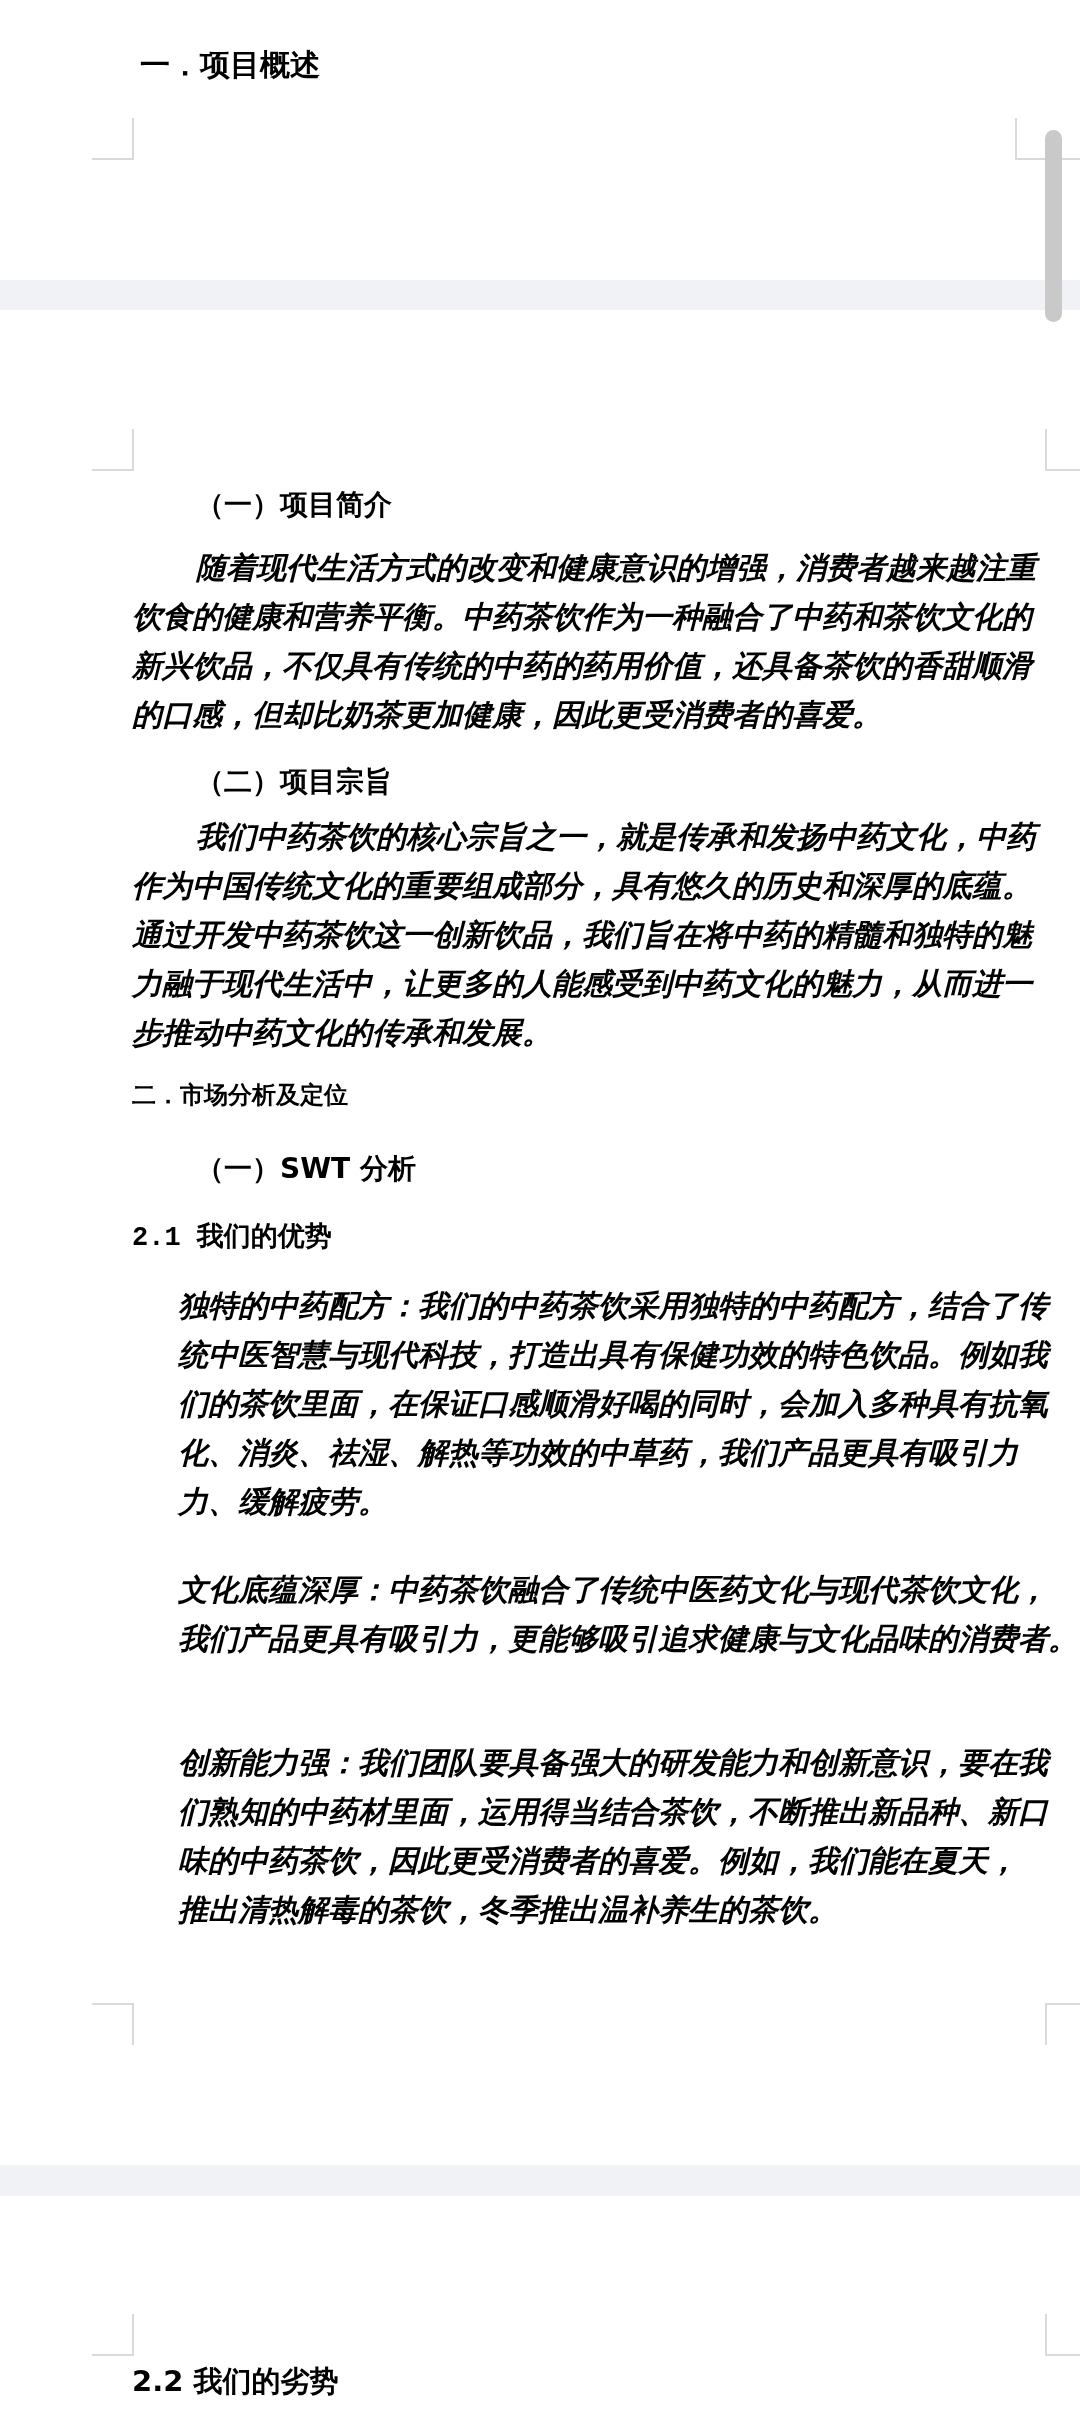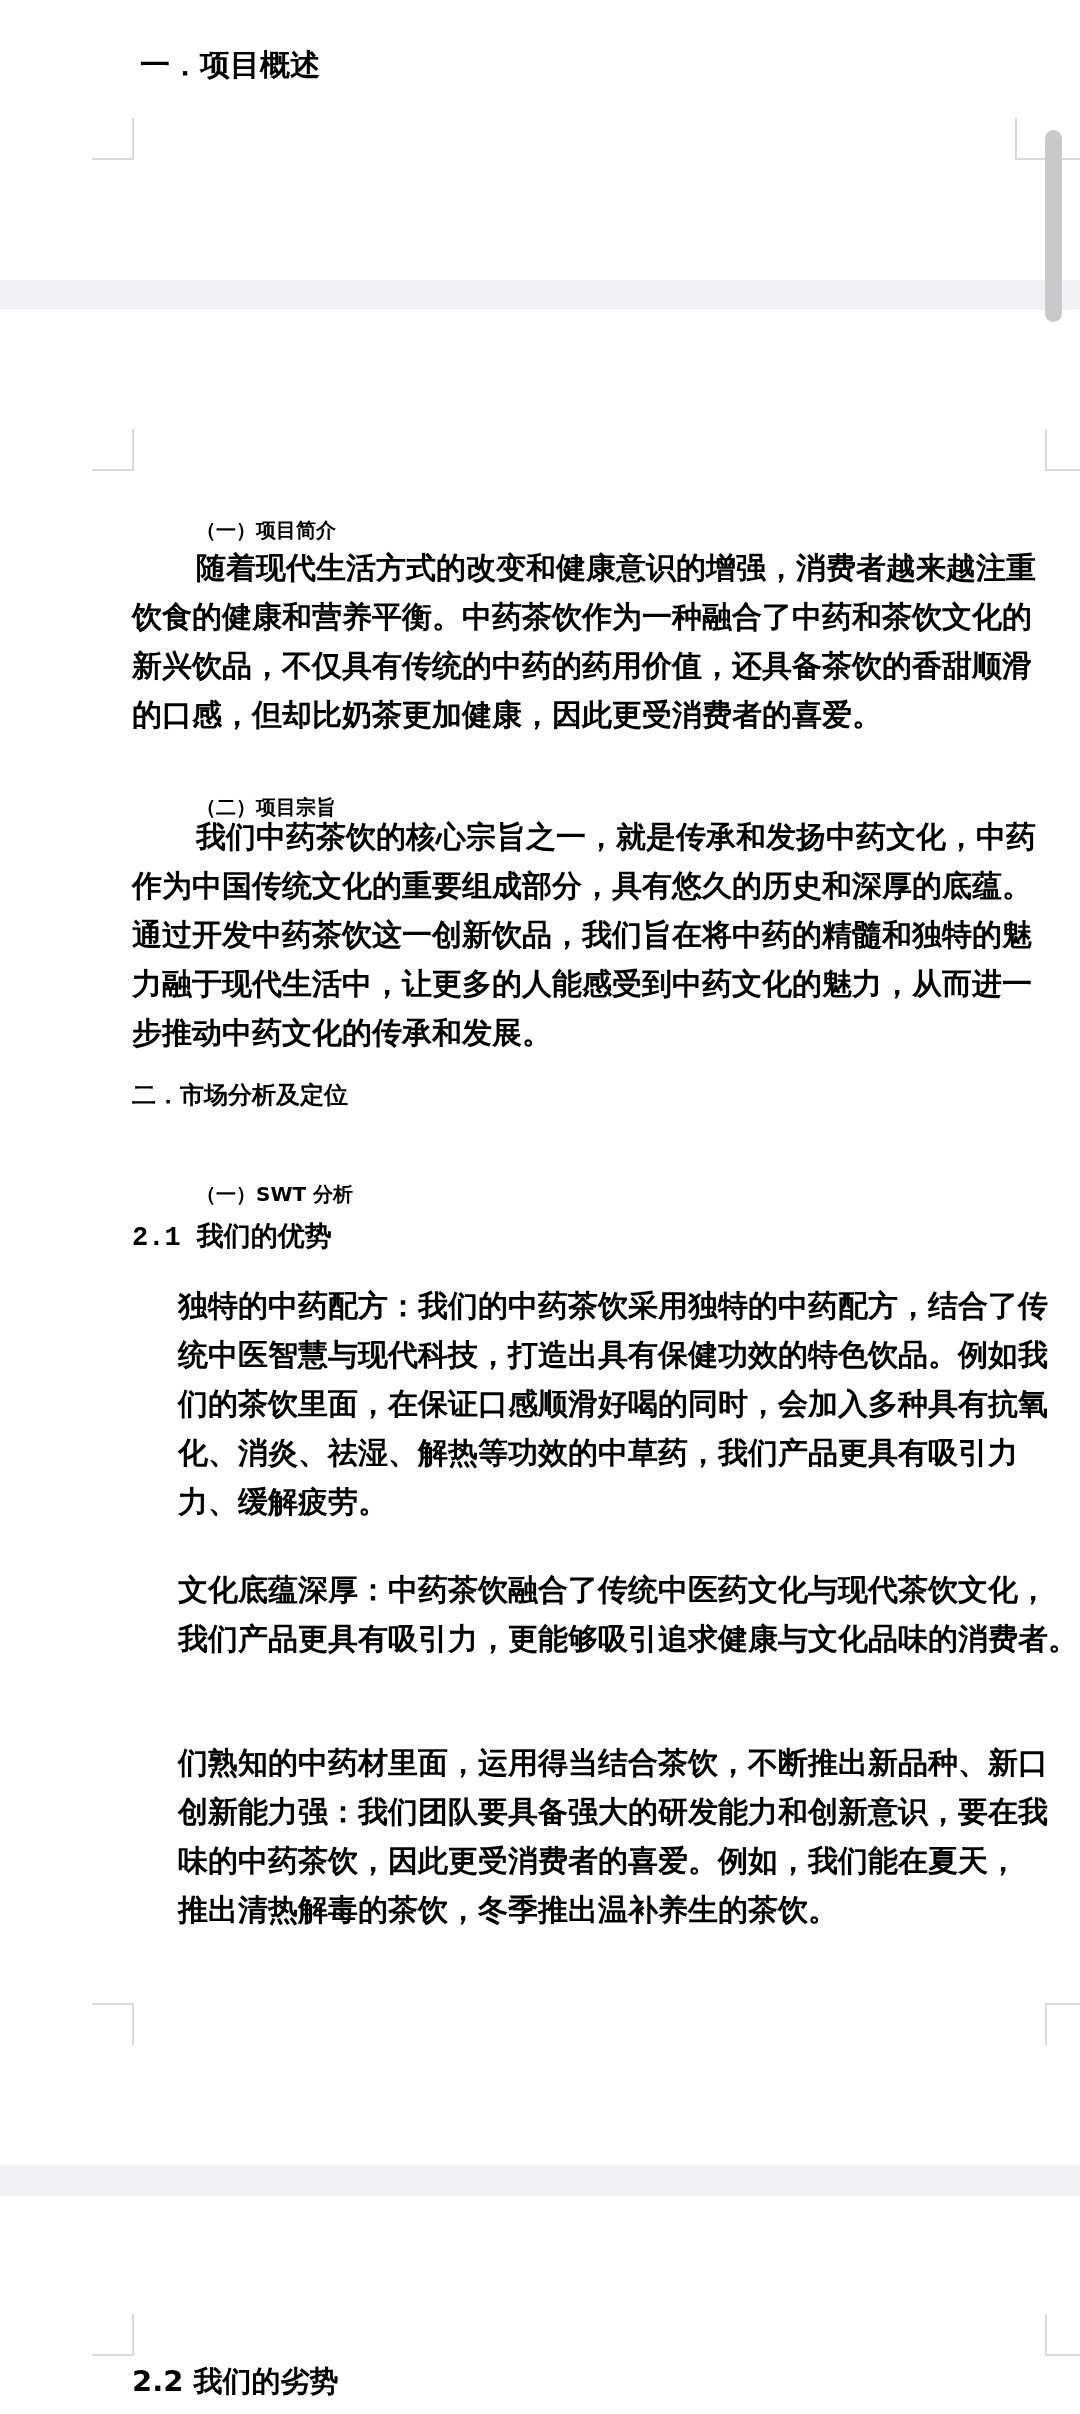--- a/index.html
+++ b/index.html
@@ -10,24 +10,24 @@
     color: #000;
   }
   .page-gap { position: absolute; left: 0; width: 1080px; background: #F1F2F5; }
   .corner { position: absolute; width: 40px; height: 40px; border-color: #DADADA; border-style: solid; border-width: 0; }
   .corner.bl { border-right-width: 2px; border-bottom-width: 2px; }
   .corner.tl { border-right-width: 2px; border-top-width: 2px; }
   .corner.br { border-left-width: 2px; border-bottom-width: 2px; }
   .corner.tr { border-left-width: 2px; border-top-width: 2px; }
   .txt { position: absolute; font-weight: bold; white-space: nowrap; }
   .h1 { font-size: 30px; left: 132px; }
-  .h2 { font-size: 20px; left: 196px; margin-top: 31px; }
+  .h2 { font-size: 28px; left: 196px; }
   .h3 { font-size: 27px; left: 132px; }
   .para { position: absolute; font-weight: bold; font-size: 30px; line-height: 49px; }
-  .para .line { display: block; white-space: nowrap; }
+  .para .line { display: block; white-space: nowrap; font-style: italic; }
   .scrollbar { position: absolute; left: 1045px; top: 130px; width: 17px; height: 192px; background: #C9C9C9; border-radius: 9px; }
 </style>
 </head>
 <body>
 
 <div>
   <div class="txt h1" style="top:45px;margin-left:8px;">一．项目概述</div>
   <div class="corner bl" style="left:92px; top:118px;"></div>
   <div class="corner br" style="left:1015px; top:118px; width:65px;"></div>
 </div>
@@ -66,22 +66,22 @@
     <span class="line">化、消炎、祛湿、解热等功效的中草药，我们产品更具有吸引力</span>
     <span class="line">力、缓解疲劳。</span>
   </div>
 
   <div class="para" style="left:178px; top:1565px; line-height:49px;">
     <span class="line">文化底蕴深厚：中药茶饮融合了传统中医药文化与现代茶饮文化，</span>
     <span class="line">我们产品更具有吸引力，更能够吸引追求健康与文化品味的消费者。</span>
   </div>
 
   <div class="para" style="left:178px; top:1738px; line-height:49px;">
+    <span class="line">创新能力强：我们团队要具备强大的研发能力和创新意识，要在我</span>
     <span class="line">们熟知的中药材里面，运用得当结合茶饮，不断推出新品种、新口</span>
-    <span class="line">创新能力强：我们团队要具备强大的研发能力和创新意识，要在我</span>
     <span class="line">味的中药茶饮，因此更受消费者的喜爱。例如，我们能在夏天，</span>
     <span class="line">推出清热解毒的茶饮，冬季推出温补养生的茶饮。</span>
   </div>
 
   <div class="corner tl" style="left:92px; top:2003px;"></div>
   <div class="corner tr" style="left:1045px; top:2003px; width:35px;"></div>
 </div>
 
 <div class="page-gap" style="top:2165px; height:31px;"></div>
 

